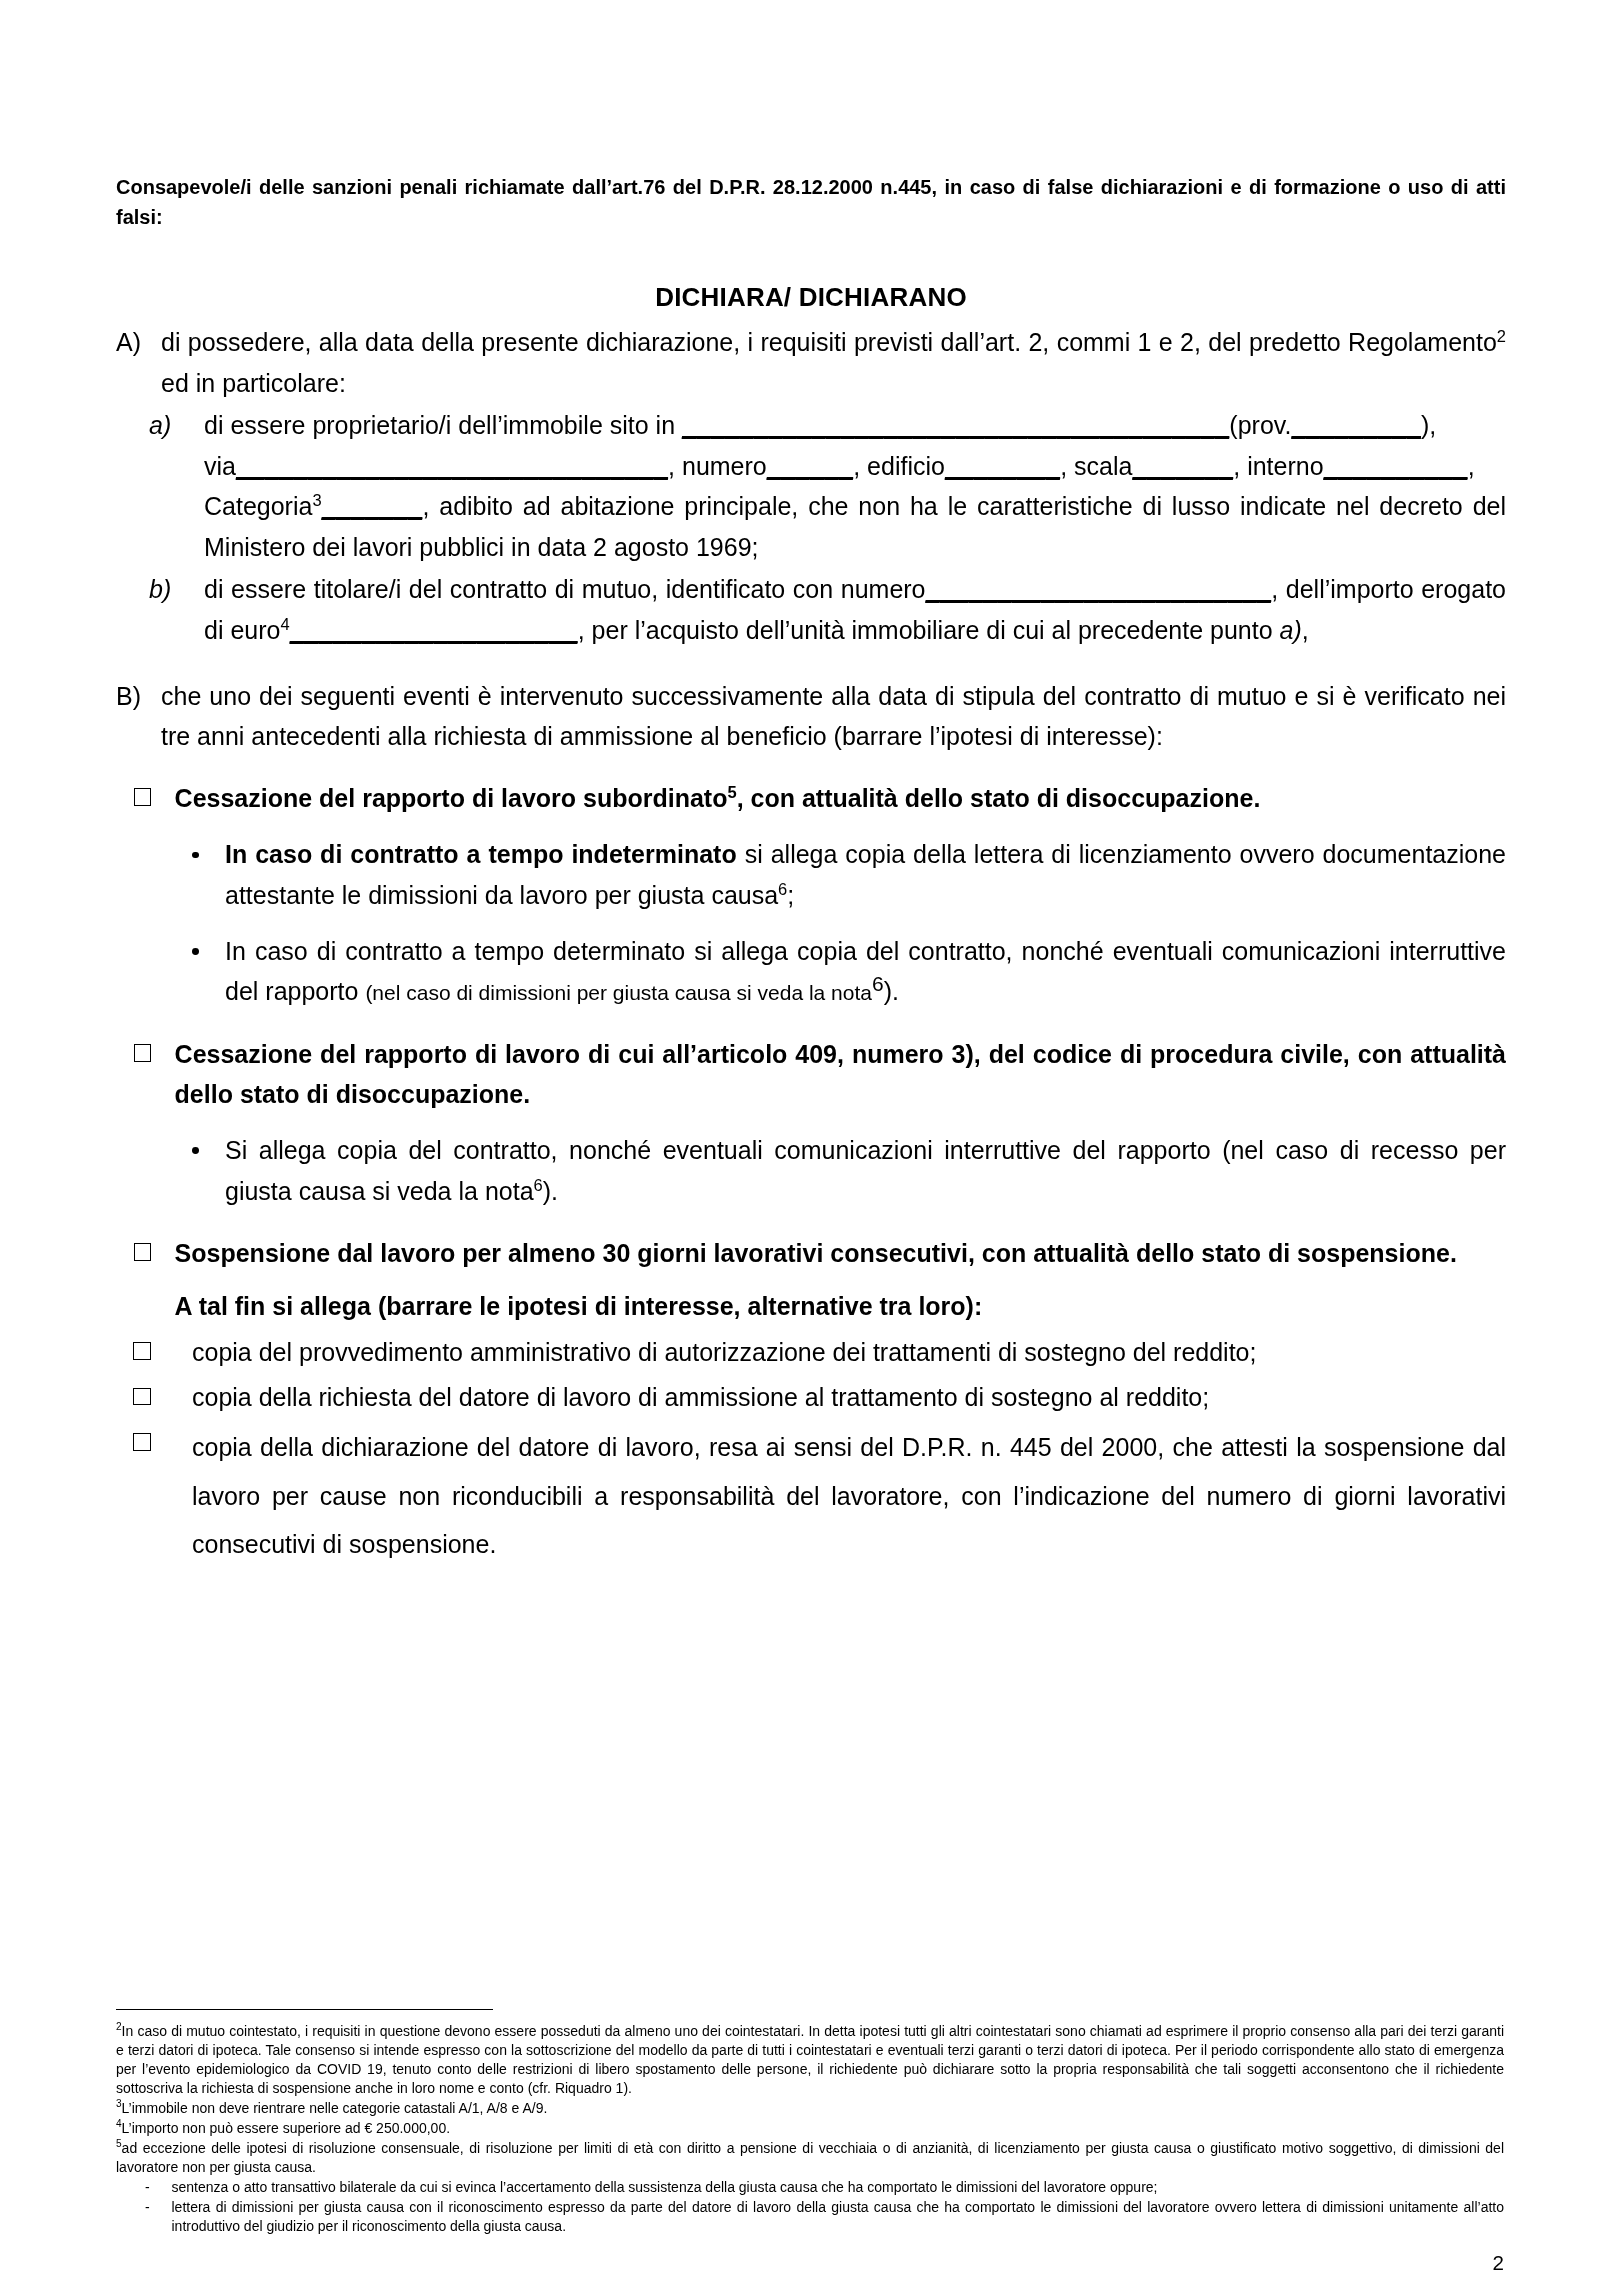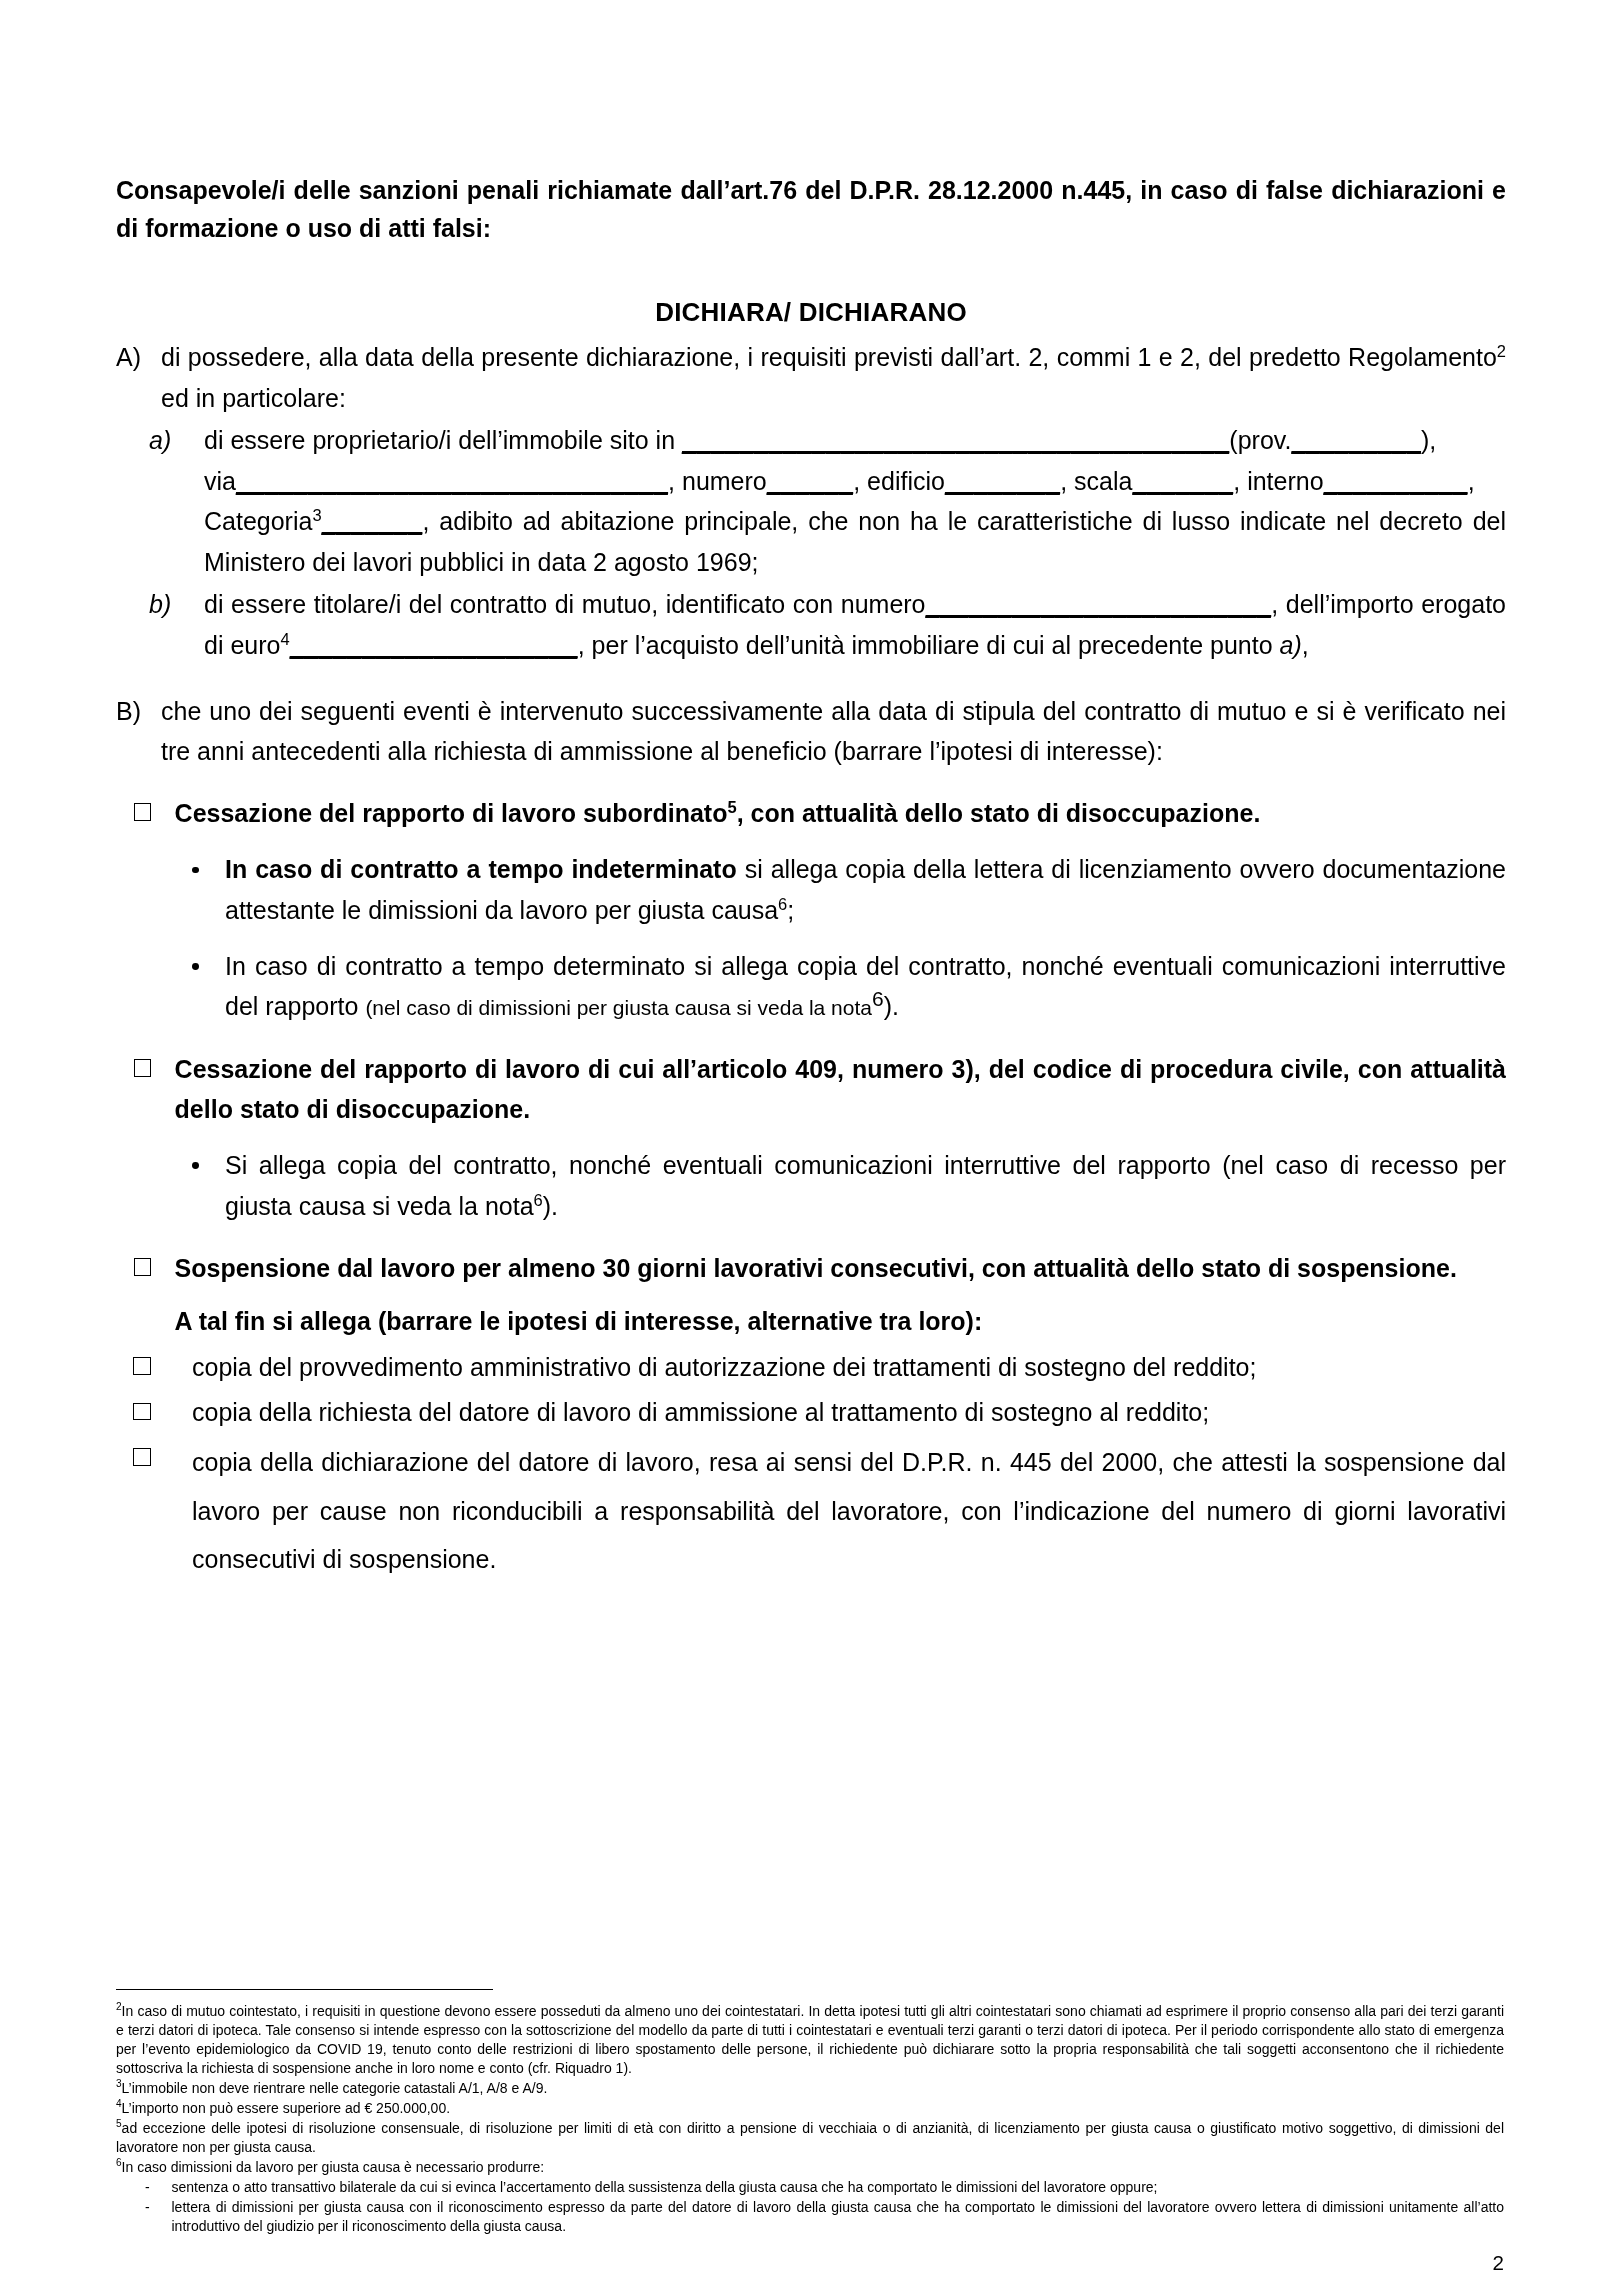--- a/index.html
+++ b/index.html
@@ -26,21 +26,21 @@
     line-height: 1.62;
   }
   p { margin: 0; }
 
   .just { text-align: justify; text-align-last: left; }
   .b { font-weight: bold; }
   .i { font-style: italic; }
 
   .intro {
     font-weight: bold;
-    font-size: 25px;
+    font-size: 20px;
     line-height: 1.5;
     text-align: justify;
     text-align-last: left;
   }
 
   .center-head {
     text-align: center;
     font-weight: bold;
     font-size: 26px;
     margin-top: 44px;
@@ -232,21 +232,20 @@
     <div class="fn-rule"></div>
 
     <p class="fn"><sup>2</sup><span>In caso di mutuo cointestato, i requisiti in questione devono essere posseduti da almeno uno dei cointestatari. In detta ipotesi tutti gli altri cointestatari sono chiamati ad esprimere il proprio consenso alla pari dei terzi garanti e terzi datori di ipoteca. Tale consenso si intende espresso con la sottoscrizione del modello da parte di tutti i cointestatari e eventuali terzi garanti o terzi datori di ipoteca. Per il periodo corrispondente allo stato di emergenza per l’evento epidemiologico da COVID 19, tenuto conto delle restrizioni di libero spostamento delle persone, il richiedente può dichiarare sotto la propria responsabilità che tali soggetti acconsentono che il richiedente sottoscriva la richiesta di sospensione anche in loro nome e conto (cfr. Riquadro 1).</span></p>
 
     <p class="fn"><sup>3</sup><span>L’immobile non deve rientrare nelle categorie catastali A/1, A/8 e A/9.</span></p>
 
     <p class="fn"><sup>4</sup><span>L’importo non può essere superiore ad € 250.000,00.</span></p>
 
     <p class="fn"><sup>5</sup><span>ad eccezione delle ipotesi di risoluzione consensuale, di risoluzione per limiti di età con diritto a pensione di vecchiaia o di anzianità, di licenziamento per giusta causa o giustificato motivo soggettivo, di dimissioni del lavoratore non per giusta causa.</span></p>
 
-    <p class="fn" style="text-align-last:left;"><sup>6</sup><span>In caso dimissioni da lavoro per giusta causa è necessario produrre:</span></p>
 
     <div class="fn-sub-row">
       <div class="dash">-</div>
       <div class="txt">sentenza o atto transattivo bilaterale da cui si evinca l’accertamento della sussistenza della giusta causa che ha comportato le dimissioni del lavoratore oppure;</div>
     </div>
 
     <div class="fn-sub-row">
       <div class="dash">-</div>
       <div class="txt">lettera di dimissioni per giusta causa con il riconoscimento espresso da parte del datore di lavoro della giusta causa che ha comportato le dimissioni del lavoratore ovvero lettera di dimissioni unitamente all’atto introduttivo del giudizio per il riconoscimento della giusta causa.</div>
     </div>

